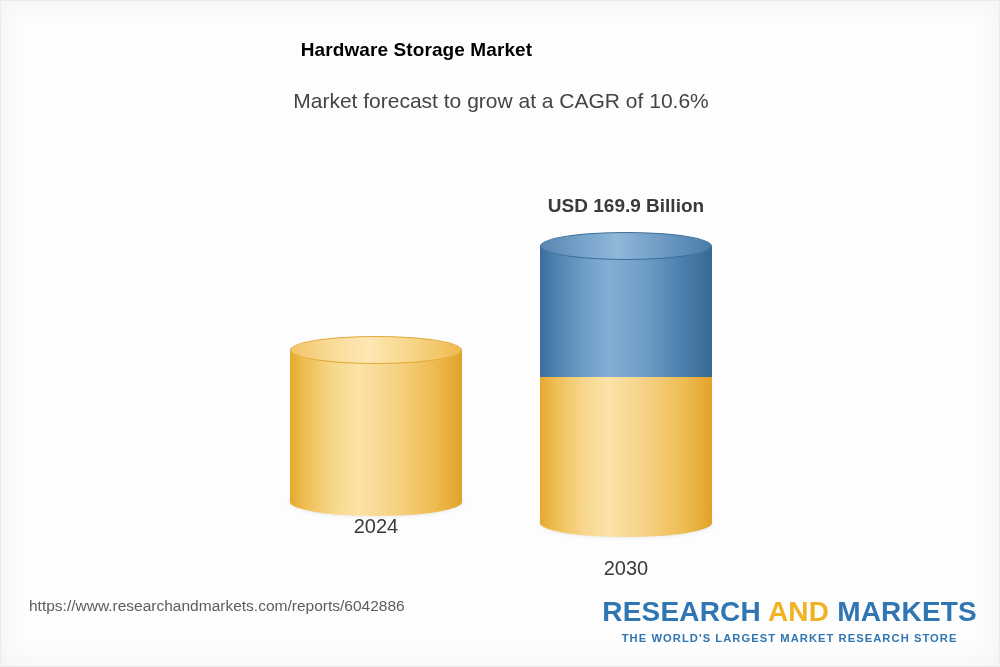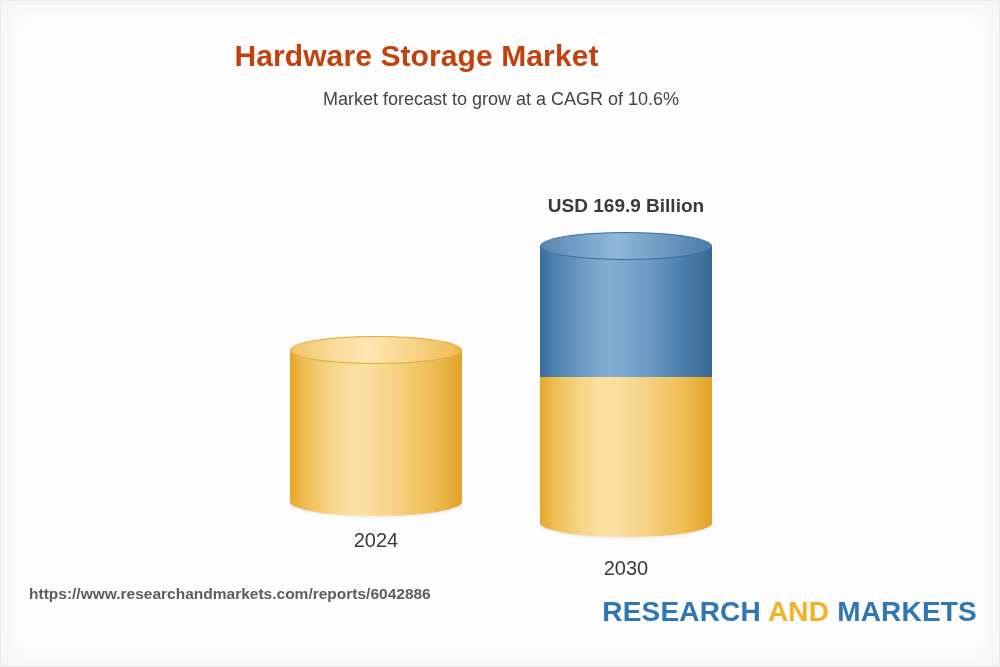--- a/index.html
+++ b/index.html
@@ -29,32 +29,32 @@
     pointer-events: none;
     box-shadow: inset 0 0 22px 6px rgba(0,0,0,0.035);
   }
 
   #title {
     position: absolute;
     top: 38px;
     left: 0;
     width: 831px;
     text-align: center;
-    font-size: 30px;
-    font-weight: bold;
-    color: #c2410c;
+    font-size: 19px;
+    font-weight: bold;
+    color: #000000;
     letter-spacing: 0.1px;
   }
   #subtitle {
     position: absolute;
     top: 88px;
     left: 0;
     width: 1000px;
     text-align: center;
-    font-size: 18px;
+    font-size: 21px;
     color: #444444;
   }
 
   .bar-group {
     position: absolute;
   }
   .bar-label {
     position: absolute;
     width: 100%;
     text-align: center;
@@ -139,24 +139,23 @@
     left: 0;
     width: 100%;
     border-radius: 50%;
     background: rgba(0,0,0,0.12);
     filter: blur(2px);
   }
 
   #url {
     position: absolute;
     left: 28px;
-    top: 584px;
+    top: 596px;
     font-size: 15.5px;
     color: #5d5d5d;
-    font-weight: bold;
   }
 
   #logo {
     position: absolute;
     right: 22px;
     top: 597px;
     text-align: center;
     line-height: 1;
   }
   #logo .line1 {
@@ -193,21 +192,21 @@
 
       <div class="bottom-shadow" style="top:152px; height:28px;"></div>
 
       <div class="body yellow-grad" style="top:14px; height:152px;"></div>
 
       <div class="ellipse yellow-grad" style="top:152px; height:28px;"></div>
 
       <div class="ellipse yellow-top" style="top:0px; height:28px;"></div>
     </div>
 
-    <div class="cat-label" style="top:243px;">2024</div>
+    <div class="cat-label" style="top:229px;">2024</div>
   </div>
 
   <div class="bar-group" style="left:515px; top:160px; width:220px; height:395px;margin-top:26px;">
 
     <div class="bar-label" style="top:8px;">USD 169.9 Billion</div>
 
     <div class="cyl" style="left:24px; top:45px; width:172px; height:295px;">
 
       <div class="bottom-shadow" style="top:277px; height:28px;"></div>
 
@@ -220,15 +219,16 @@
       <div class="ellipse blue-top" style="top:0px; height:28px;"></div>
     </div>
 
     <div class="cat-label" style="top:370px;">2030</div>
   </div>
 
   <div id="url">https://www.researchandmarkets.com/reports/6042886</div>
 
   <div id="logo">
     <div class="line1"><span>RESEARCH </span><span class="and">AND</span><span> MARKETS</span></div>
+    <div class="line2">THE WORLD'S LARGEST MARKET RESEARCH STORE</div>
   </div>
 
 </div>
 
 </body></html>

